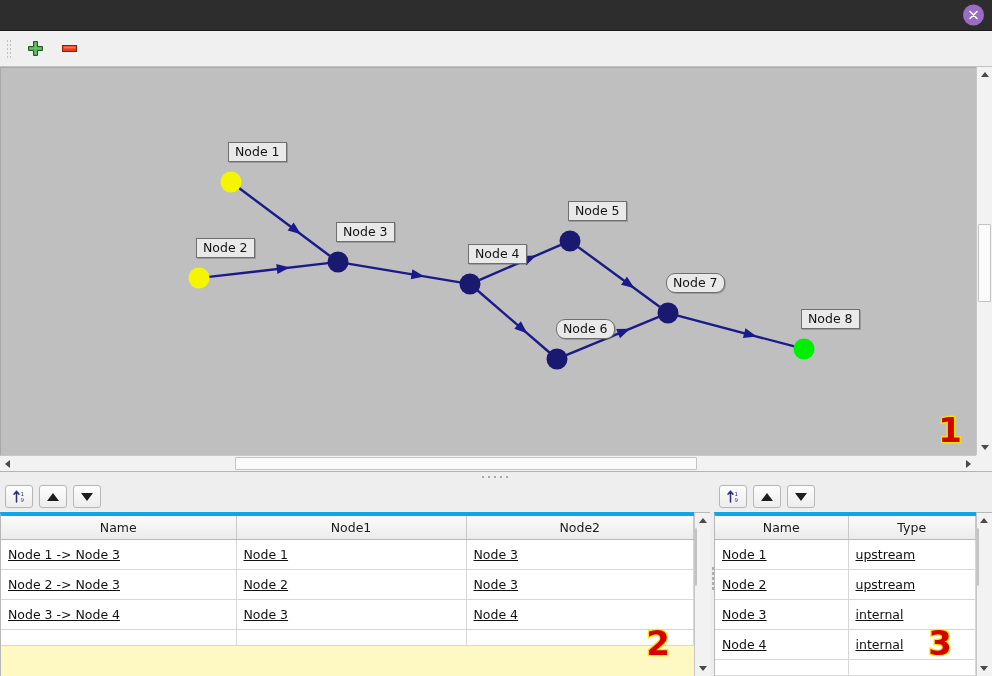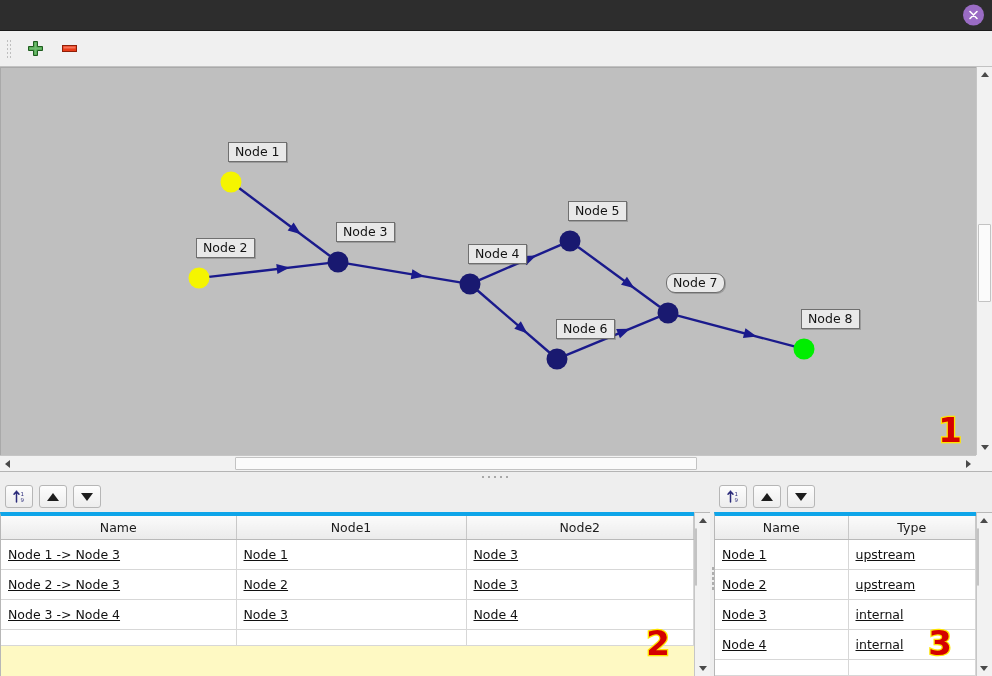--- a/index.html
+++ b/index.html
@@ -331,21 +331,21 @@
               <circle cx="667" cy="245" r="10.5" fill="#191970"></circle>
               <circle cx="803" cy="281" r="10.5" fill="#00ee00"></circle>
             </g>
         </svg>
         <div id="labels-layer">
             <div class="node-label" style="left: 227px; top: 74px;">Node 1</div>
             <div class="node-label" style="left: 195px; top: 170px;">Node 2</div>
             <div class="node-label" style="left: 335px; top: 154px;">Node 3</div>
             <div class="node-label" style="left: 467px; top: 176px;">Node 4</div>
             <div class="node-label" style="left: 567px; top: 133px;">Node 5</div>
-            <div class="node-label" style="left: 555px; top: 251px;">Node 6</div>
+            <div class="node-label" style="left: 555px; top: 251px; border-radius: 9px;">Node 6</div>
             <div class="node-label" style="left: 665px; top: 205px; border-radius: 9px;">Node 7</div>
             <div class="node-label" style="left: 800px; top: 241px;">Node 8</div>
           </div>
         <div class="marker" style="right:14px; bottom:8px;">
           <span>1</span>
         </div>
       </div>
 
       <div class="vsb">
         <div class="sb-arrow">

